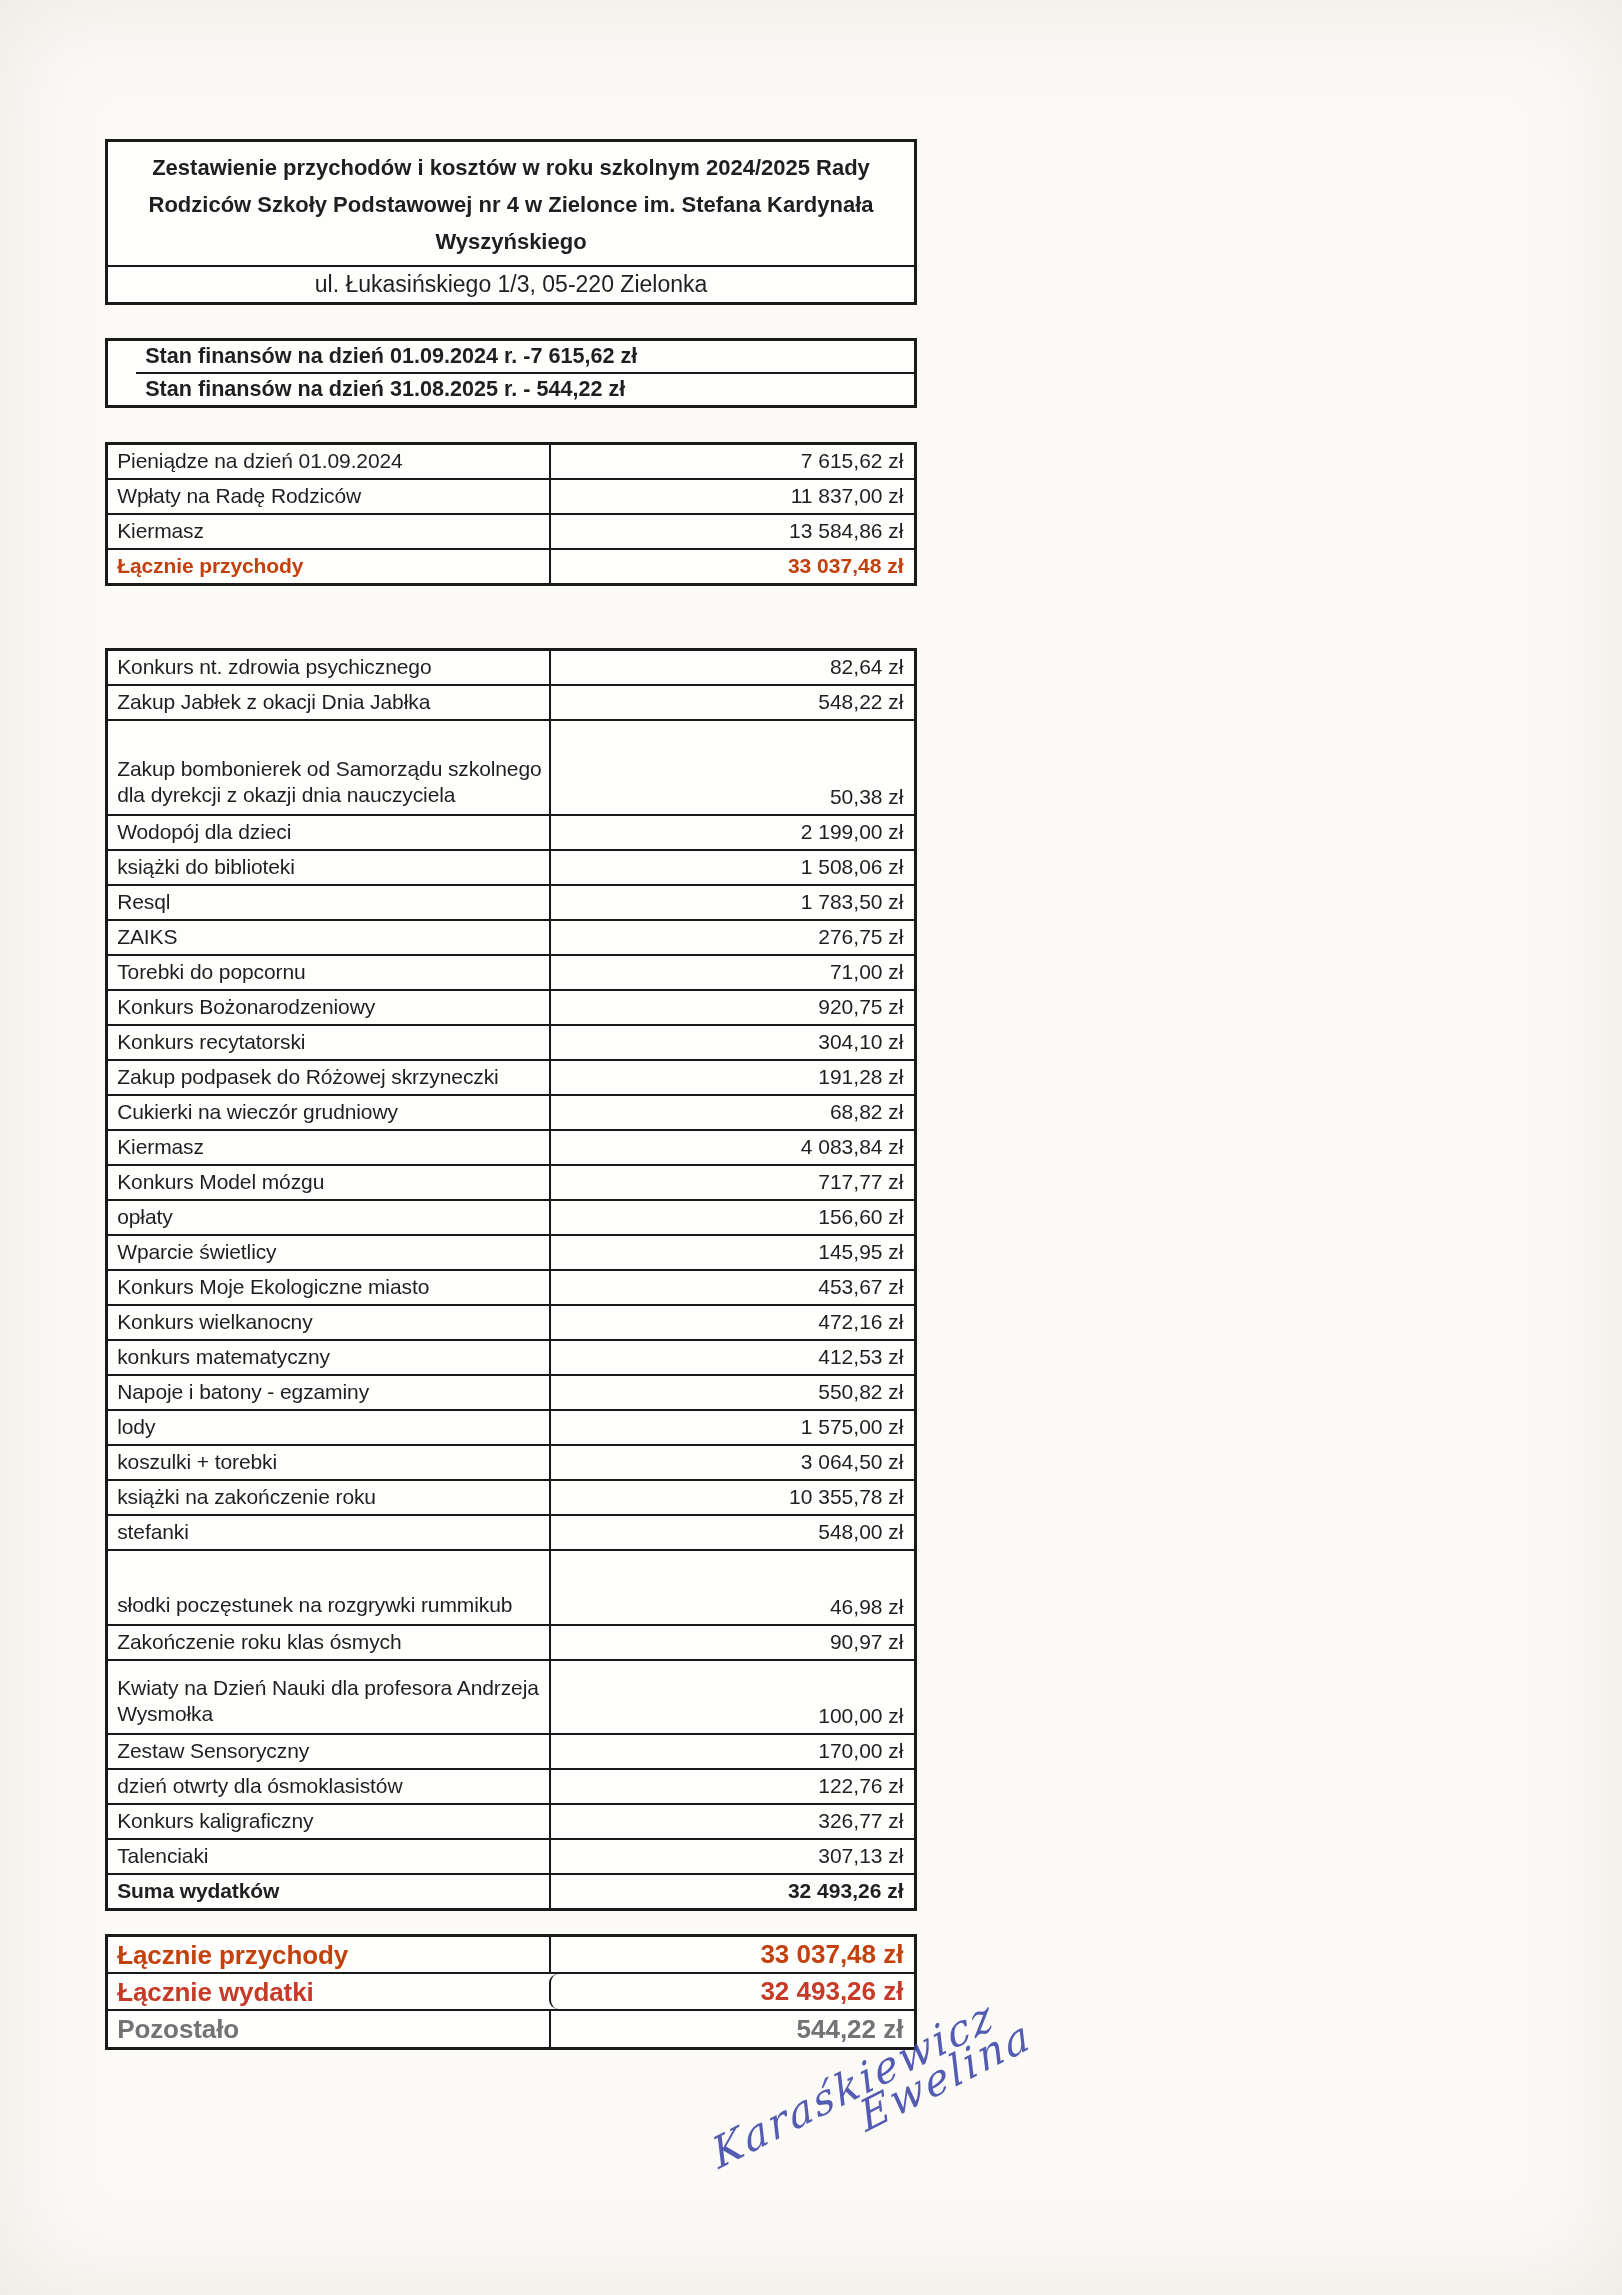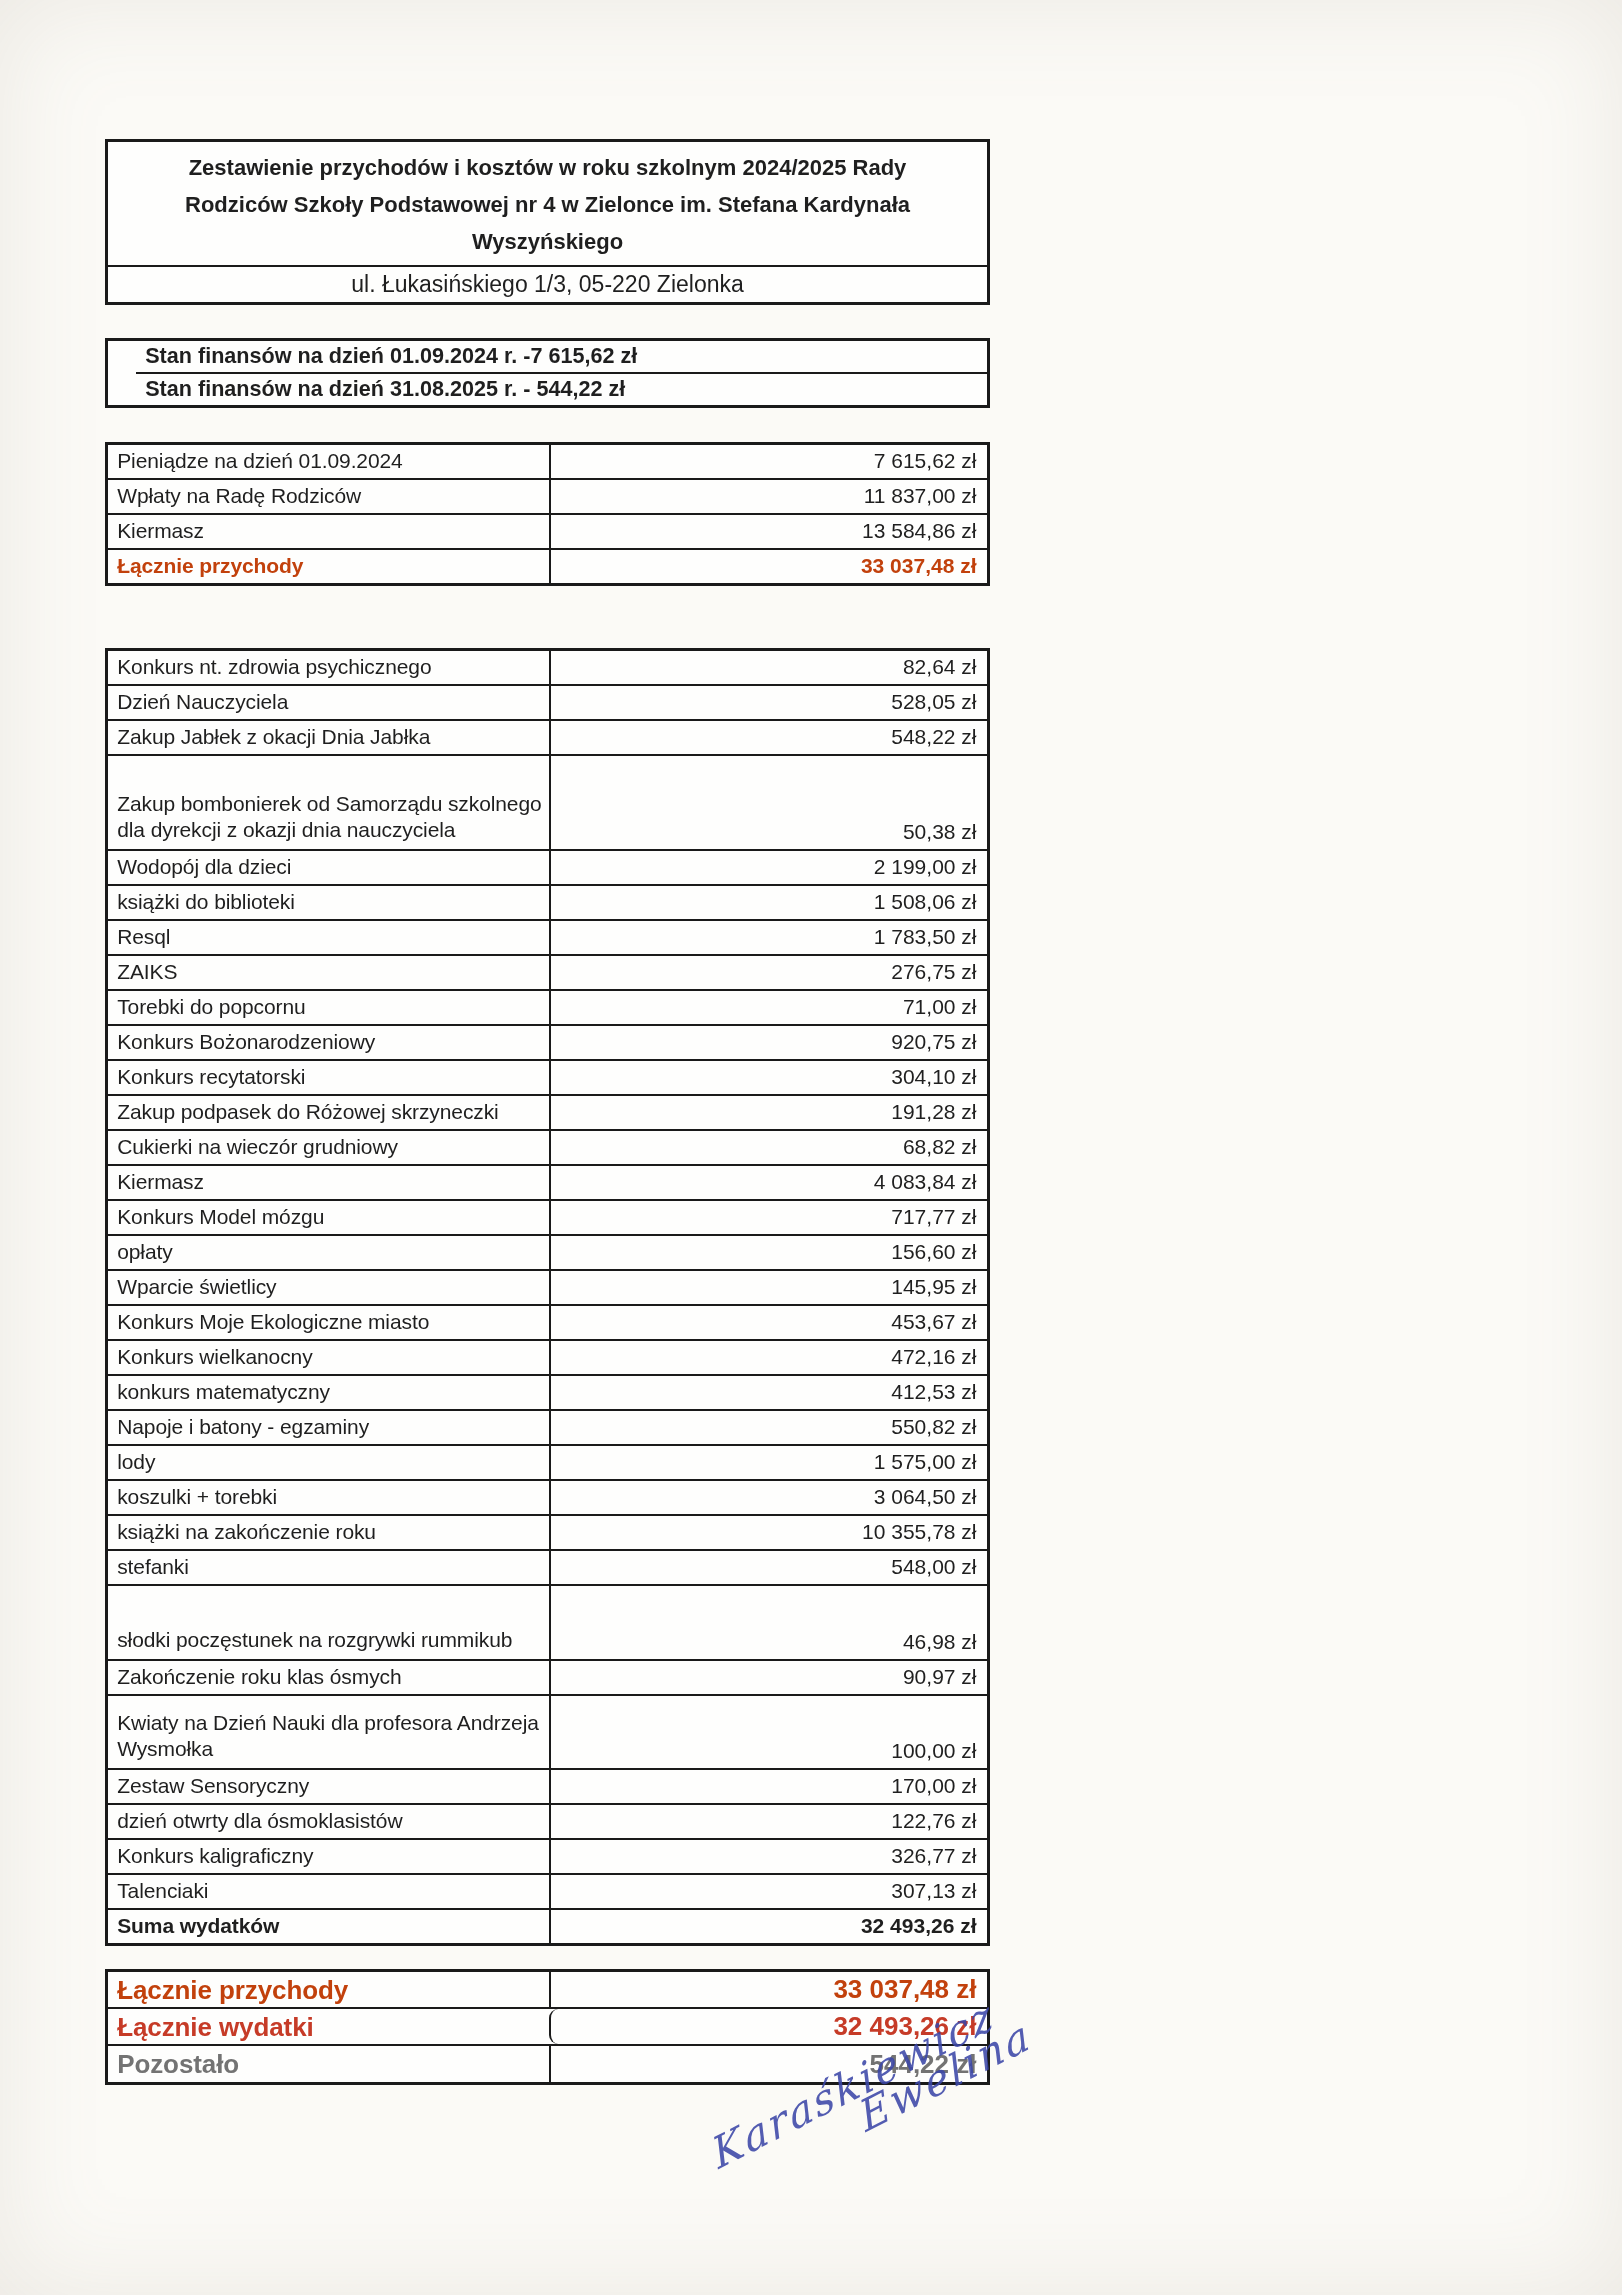--- a/index.html
+++ b/index.html
@@ -4,21 +4,21 @@
 <style>
   html,body{margin:0;padding:0;}
   body{
     width:1623px;height:2295px;position:relative;
     background:#fbfaf6;
     box-shadow:inset 0 0 105px rgba(140,130,110,0.14);
     font-family:"Liberation Sans", sans-serif;
     color:#1f1f1f;
     -webkit-font-smoothing:antialiased;
   }
-  .content{position:absolute;left:105px;top:139px;width:885px;}
+  .content{position:absolute;left:105px;top:139px;width:812px;}
 
   
   .tbox{border:3.3px solid #1a1a1a;background:#fefefd;box-sizing:border-box;}
   .trow{display:flex;min-height:33px;align-items:stretch;}
   .trow + .trow{border-top:2px solid #1a1a1a;}
   .c-label{
     width:441px;box-sizing:border-box;
     padding:1.3px 5.2px 1.3px 9.2px;
     display:flex;align-items:center;
     font-size:21px;letter-spacing:-0.1px;line-height:1.25;
@@ -117,24 +117,20 @@
     </div>
   </div>
 
   <div class="tbox expenses-box">
 
     <div class="trow">
       <div class="c-label">Konkurs nt. zdrowia psychicznego</div>
       <div class="c-value">82,64 zł</div>
     </div>
     <div class="trow">
-      <div class="c-label">Dzień Nauczyciela</div>
-      <div class="c-value">528,05 zł</div>
-    </div>
-    <div class="trow">
       <div class="c-label">Zakup Jabłek z okacji Dnia Jabłka</div>
       <div class="c-value">548,22 zł</div>
     </div>
     <div class="trow tall145">
       <div class="c-label">Zakup bombonierek od Samorządu szkolnego dla dyrekcji z okazji dnia nauczyciela</div>
       <div class="c-value">50,38 zł</div>
     </div>
     <div class="trow">
       <div class="c-label">Wodopój dla dzieci</div>
       <div class="c-value">2 199,00 zł</div>

